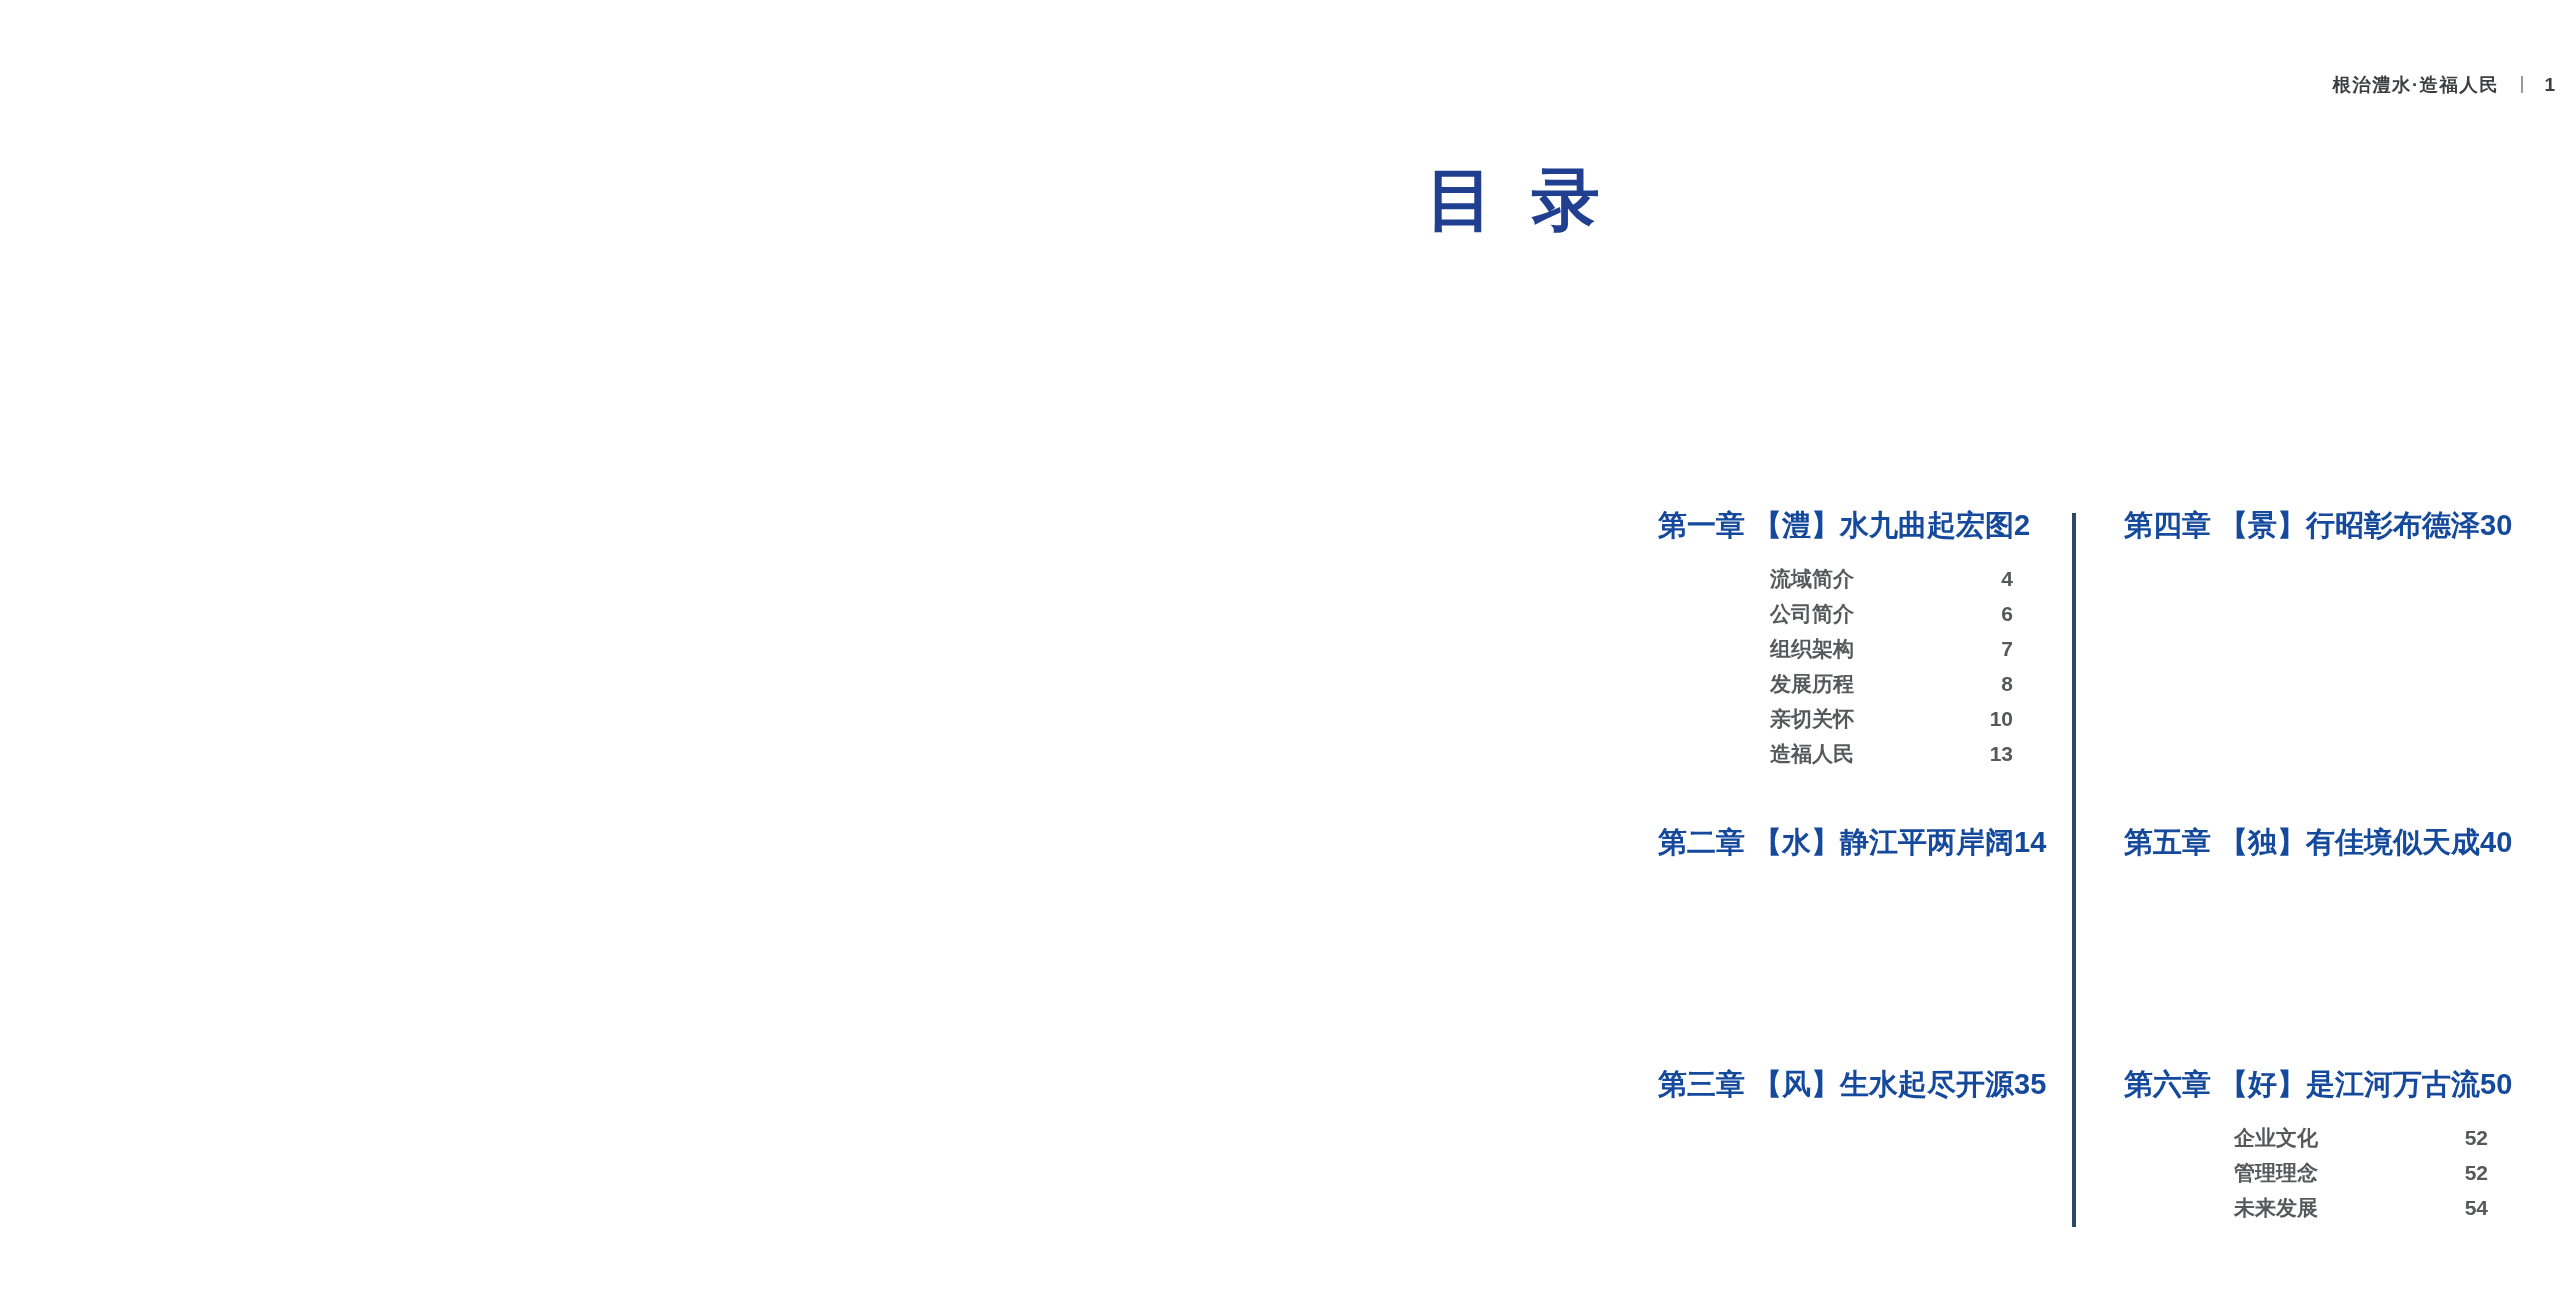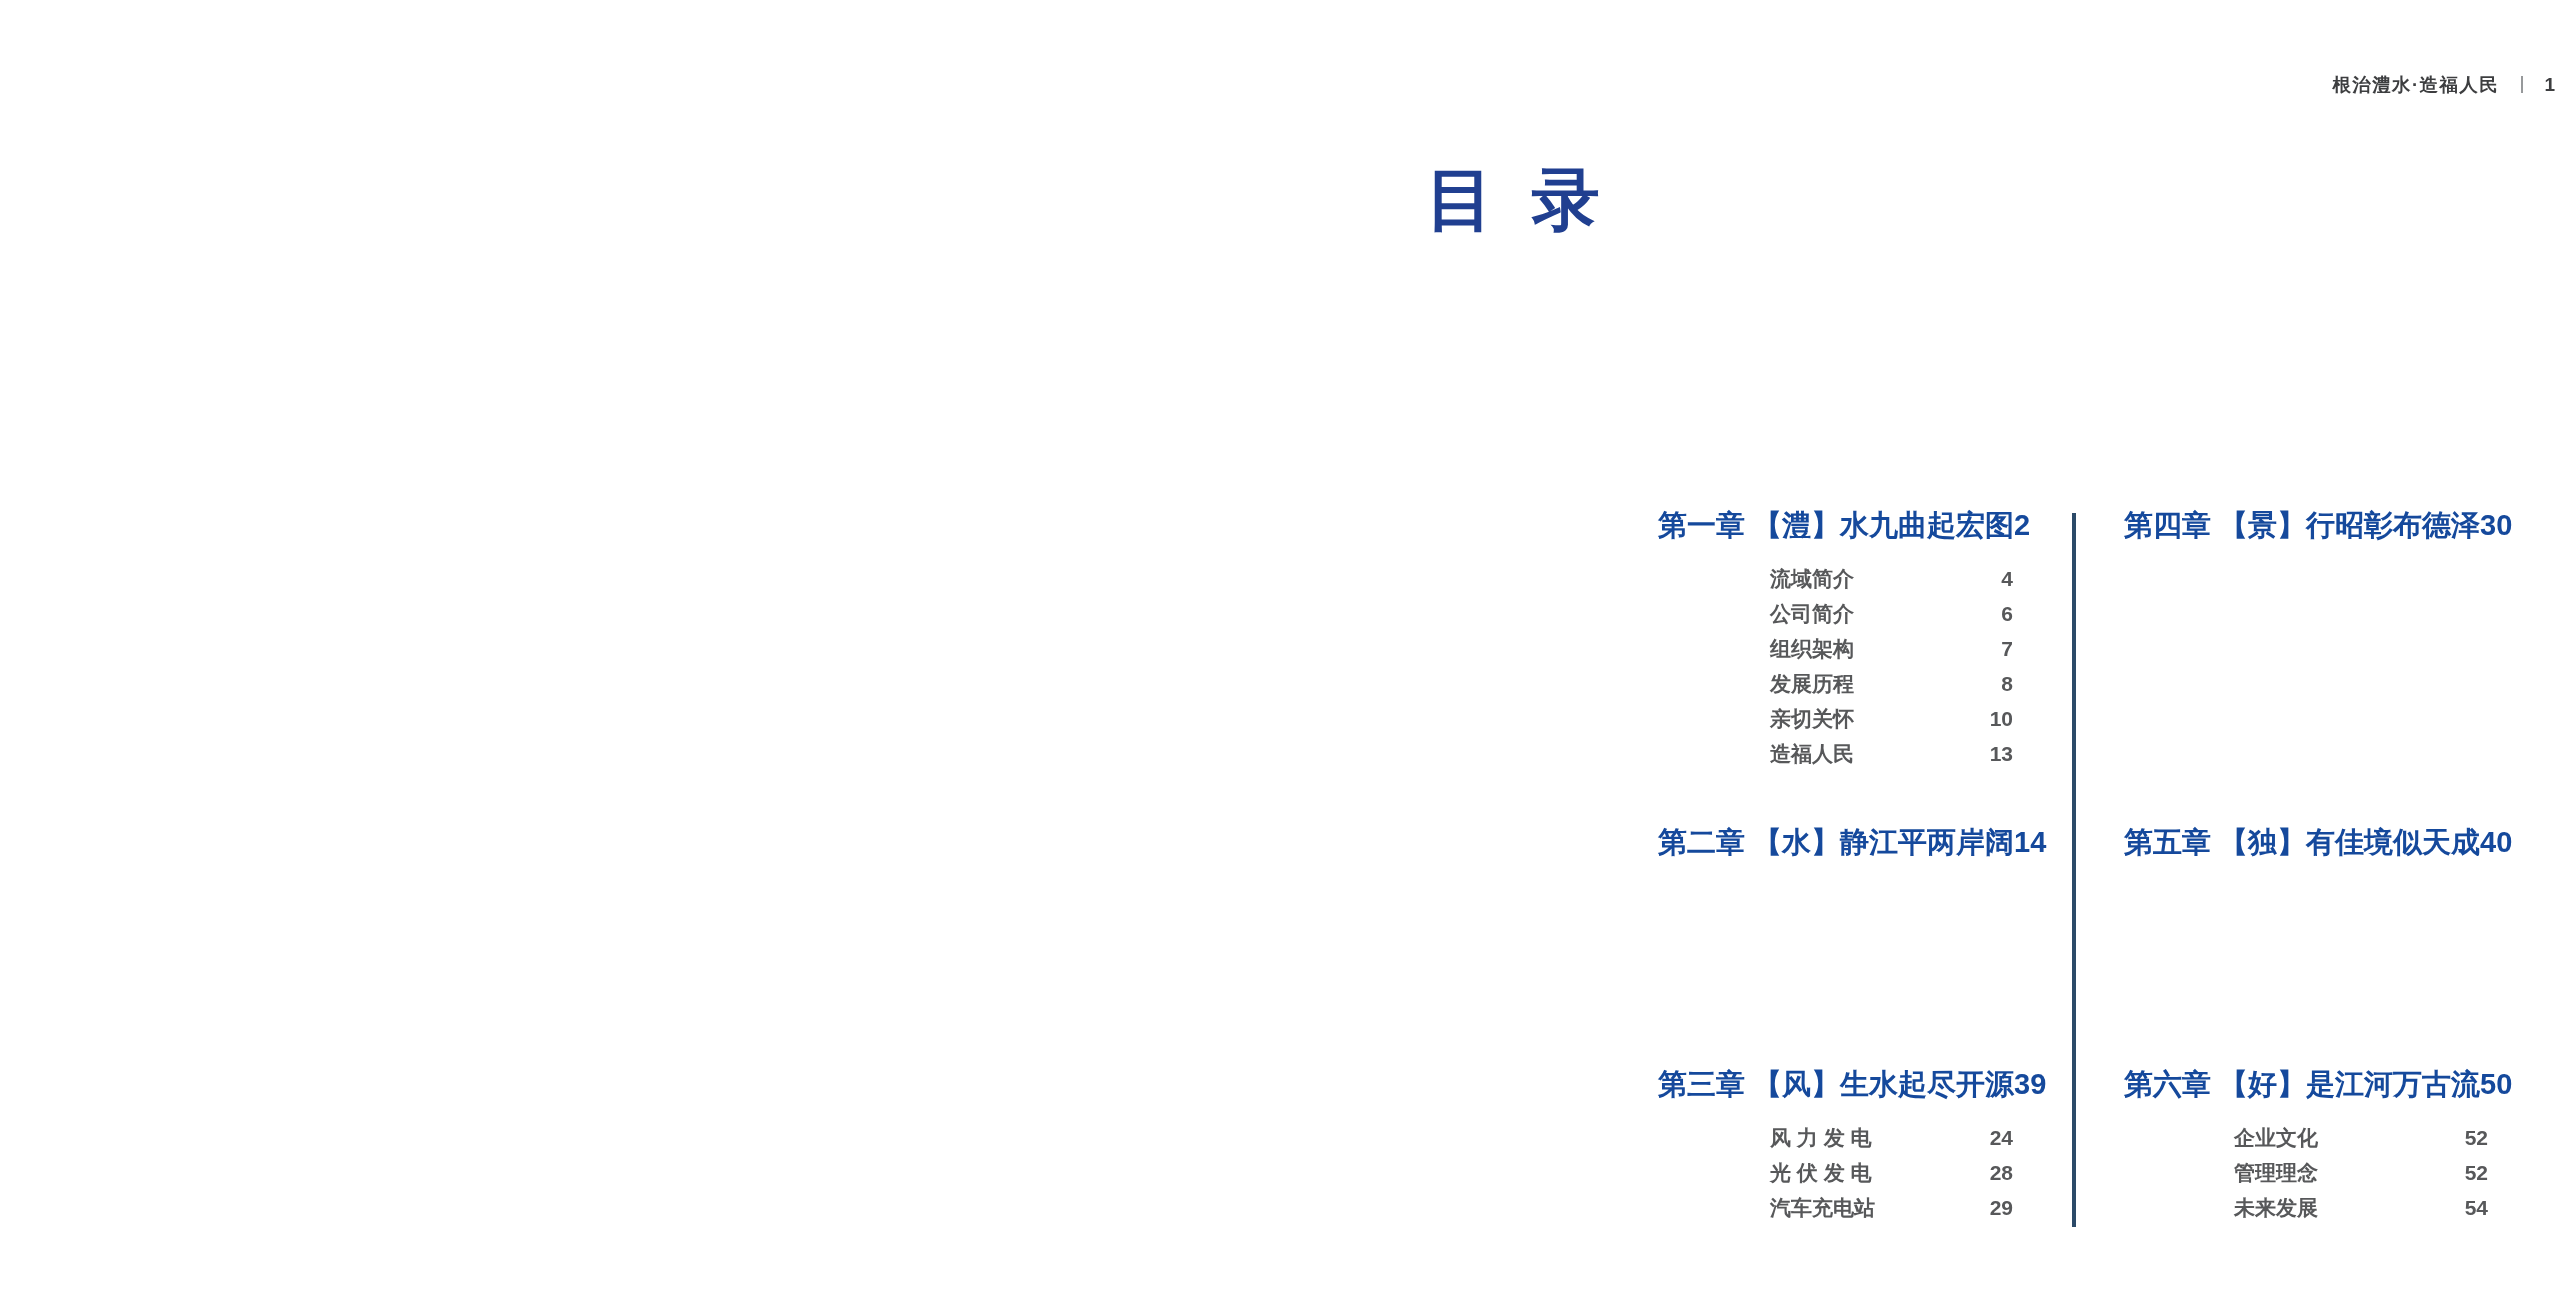--- a/index.html
+++ b/index.html
@@ -152,35 +152,21 @@
 <section class="chapter" id="ch2">
   <div class="chapter-head">
     <span class="chap-label">第二章 【水】静江平两岸阔</span>
     <span class="chap-num">14</span>
   </div>
 </section>
 
 <section class="chapter" id="ch3">
   <div class="chapter-head">
     <span class="chap-label">第三章 【风】生水起尽开源</span>
-    <span class="chap-num">39</span>
-  </div>
-  <div class="sub-list">
-    <div class="sub-row">
-      <span>风 力 发 电</span>
-      <span>24</span>
-    </div>
-    <div class="sub-row">
-      <span>光 伏 发 电</span>
-      <span>28</span>
-    </div>
-    <div class="sub-row">
-      <span>汽车充电站</span>
-      <span>29</span>
-    </div>
+    <span class="chap-num">35</span>
   </div>
 </section>
 
 <section class="chapter col-right" id="ch4">
   <div class="chapter-head">
     <span class="chap-label">第四章 【景】行昭彰布德泽</span>
     <span class="chap-num">30</span>
   </div>
 </section>
 

